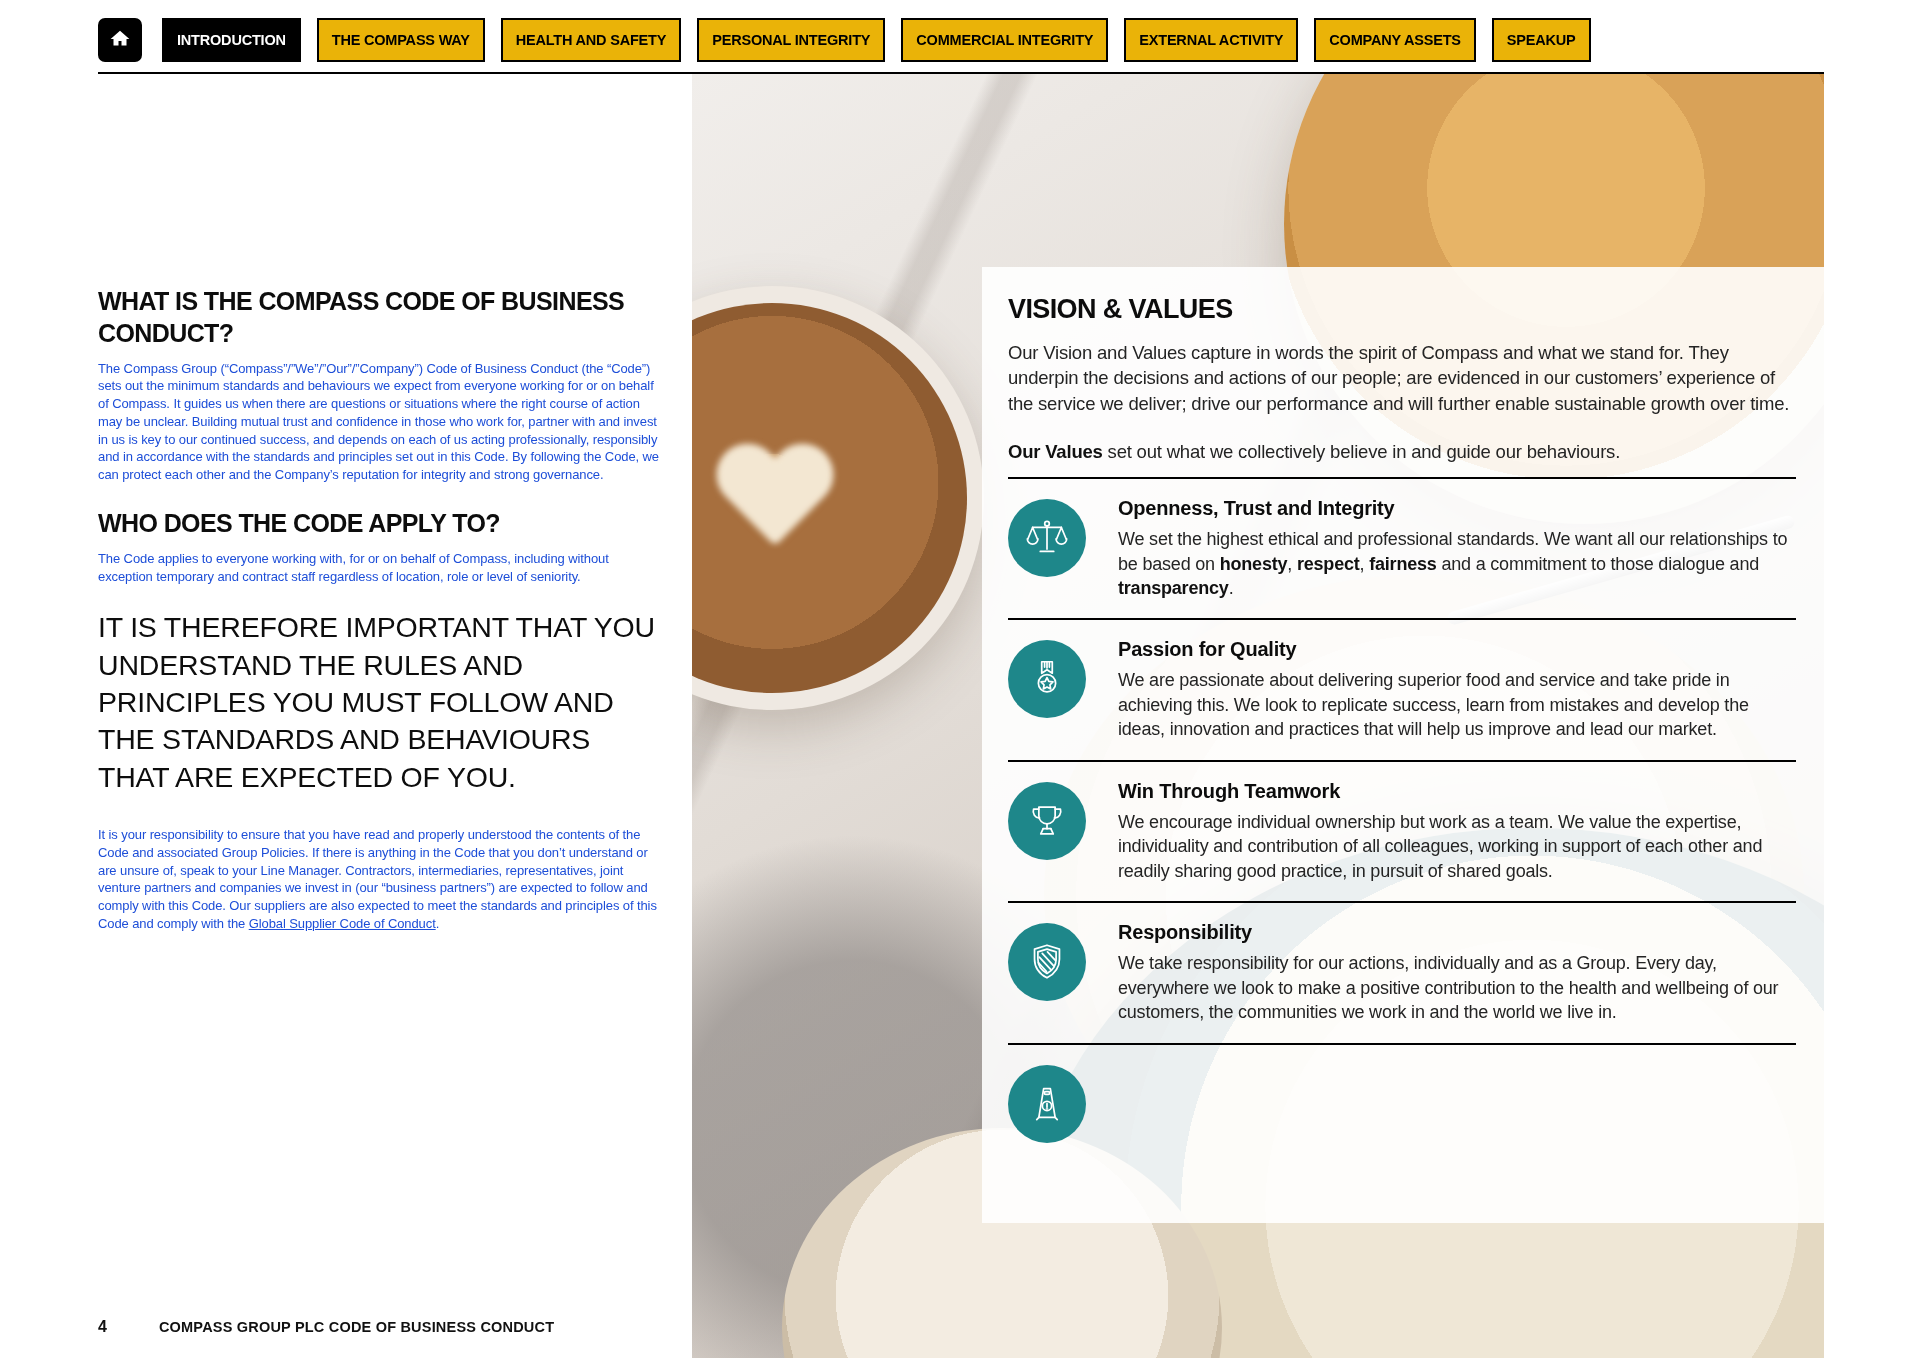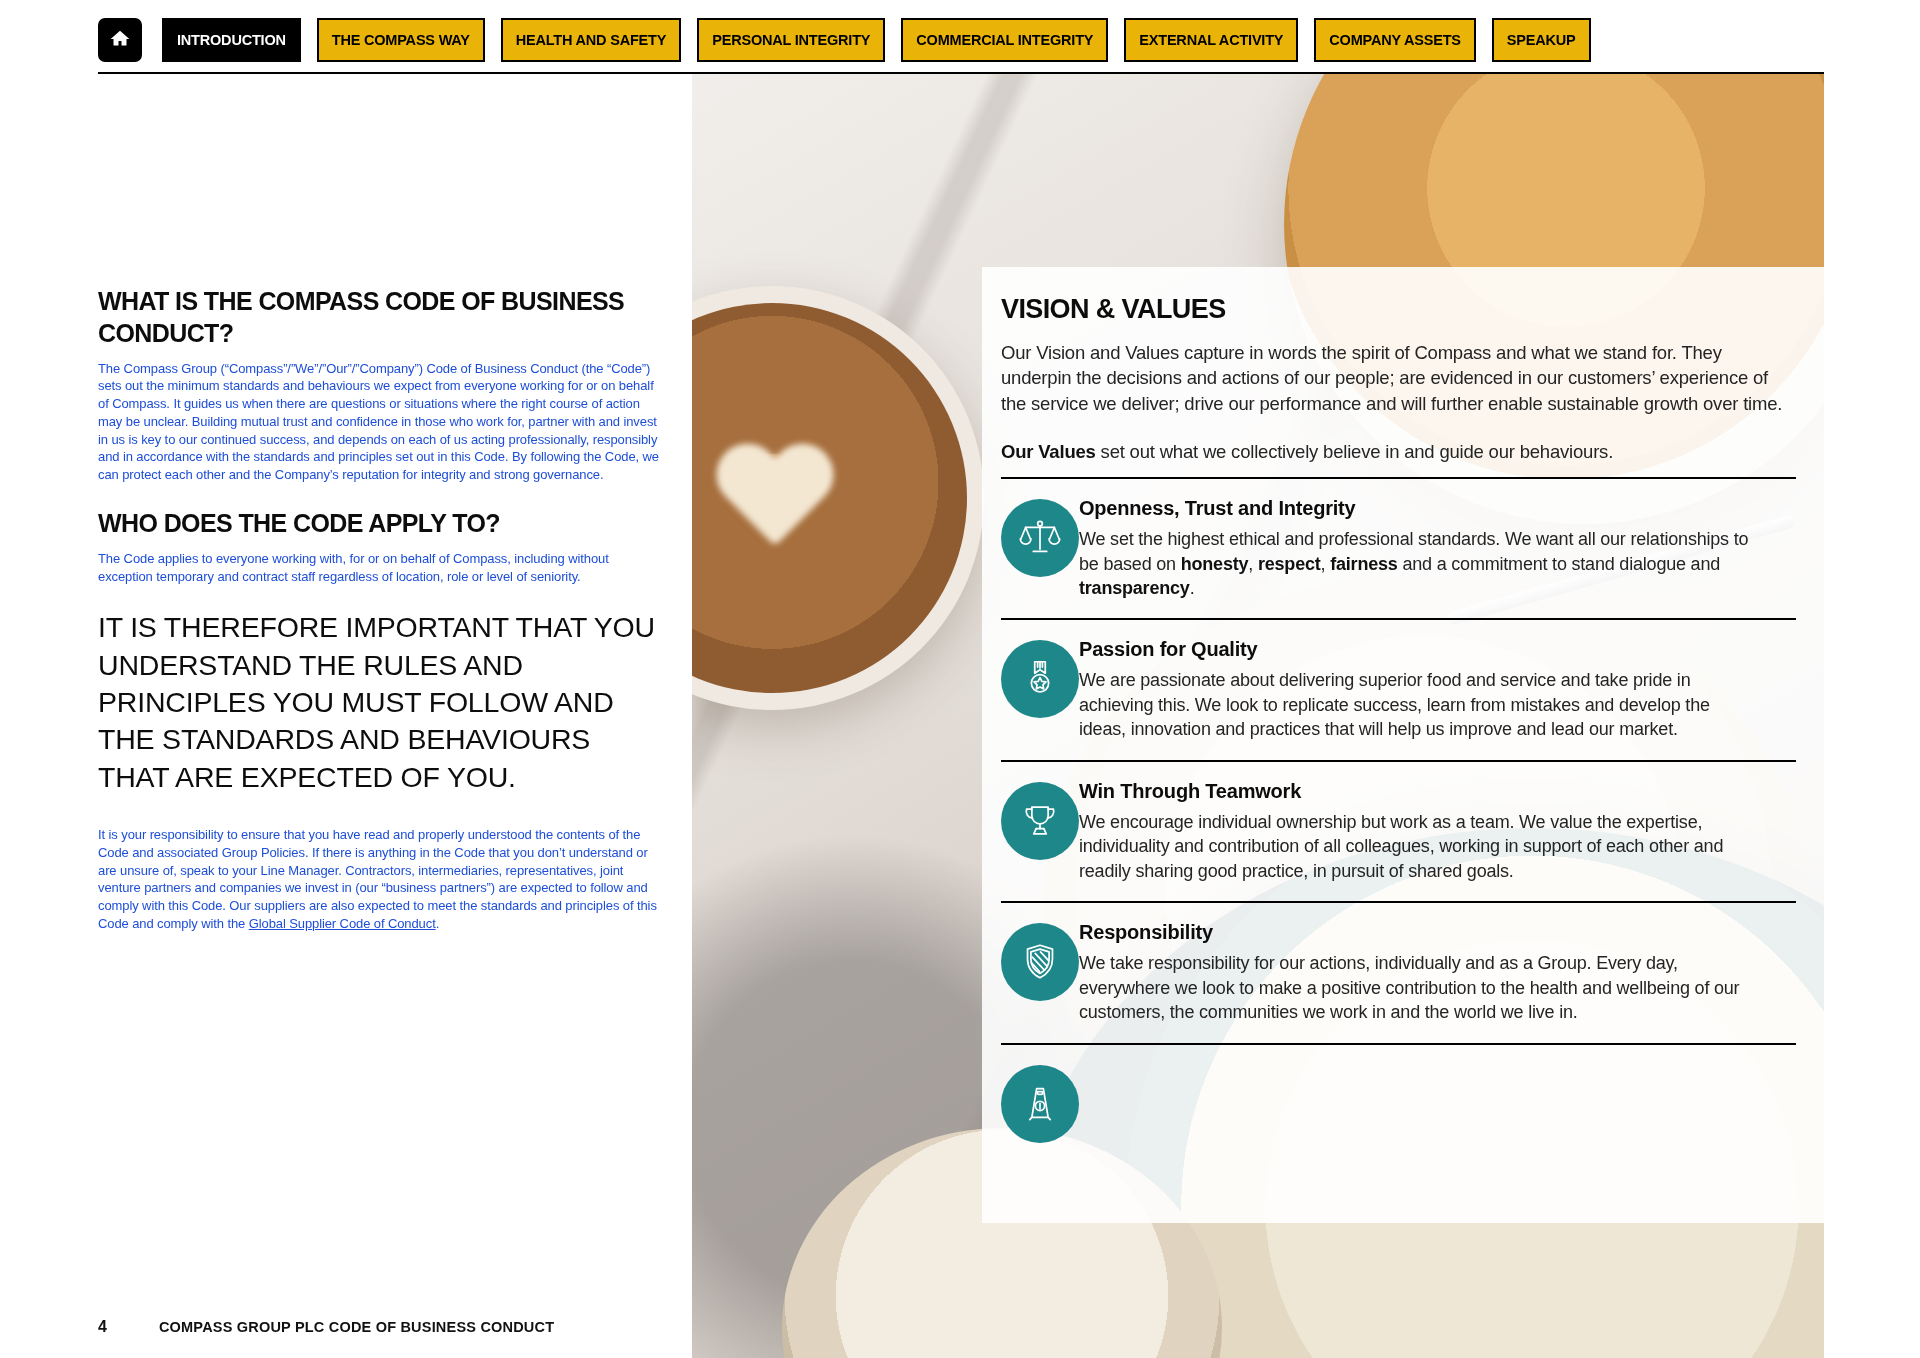--- a/index.html
+++ b/index.html
@@ -49,26 +49,26 @@
   .saucer-mid{position:absolute;right:20px;top:500px;width:760px;height:640px;border-radius:50%;
     background:radial-gradient(circle,#f0e8d9 0 52%,#e4d6c0 52% 70%,#d8c8ae 70% 100%);opacity:0.95;}
   .teal-bowl{position:absolute;left:330px;bottom:-330px;width:1020px;height:860px;border-radius:50%;
     background:radial-gradient(circle at 50% 44%,#efe7d6 0 38%,#e4d9c2 38% 50%,#3a6a6d 50% 58%,#2c565c 58% 100%);
     box-shadow:0 -10px 60px rgba(40,60,60,0.25);}
   .small-cup{position:absolute;left:90px;bottom:-170px;width:440px;height:400px;border-radius:50%;
     background:radial-gradient(circle at 50% 42%,#f3ece1 0 52%,#e0d4c1 52% 68%,#ccbda6 68% 100%);}
 
   
   .panel{position:absolute;left:982px;top:267px;width:842px;box-sizing:border-box;
-    background:rgba(255,255,255,0.9);padding:27px 28px 62px 19px;}
+    background:rgba(255,255,255,0.9);padding:27px 28px 62px 26px;}
   .panel h2{font-size:27px;font-weight:bold;letter-spacing:-0.6px;margin:0 0 15px;color:#0c0c0c;}
   .panel .intro{font-size:18.5px;line-height:1.37;letter-spacing:-0.2px;color:#242424;margin:0 0 25px;}
   .panel .lead{font-size:18.5px;letter-spacing:-0.2px;color:#242424;margin:0 0 14px;}
   .b{font-weight:bold;color:#111;}
-  .vrow{display:flex;border-top:2px solid #000;padding:14px 0 18px;align-items:flex-start;}
+  .vrow{display:flex;gap:32px;border-top:2px solid #000;padding:14px 0 18px;align-items:flex-start;}
   .vicon{flex:0 0 78px;width:78px;height:78px;border-radius:50%;background:#1e878a;display:flex;align-items:center;justify-content:center;margin-top:6px;}
   .vtext h3{font-size:20px;font-weight:bold;margin:4px 0 7px;color:#0c0c0c;letter-spacing:-0.2px;}
   .vtext p{font-size:18px;line-height:1.36;margin:0;color:#242424;letter-spacing:-0.2px;max-width:678px;}
 </style>
 </head>
 <body>
 
 <div class="nav">
   <div class="home-btn">
     <span>
@@ -132,21 +132,21 @@
         <path d="M17 38 H31"></path>
         <path d="M9 13 H39"></path>
         <path d="M9 13 L4 25 M9 13 L14 25"></path>
         <path d="M3.5 25 a5.5 5.5 0 0 0 11 0"></path>
         <path d="M39 13 L34 25 M39 13 L44 25"></path>
         <path d="M33.5 25 a5.5 5.5 0 0 0 11 0"></path>
       </svg>
     </div>
     <div class="vtext">
       <h3>Openness, Trust and Integrity</h3>
-      <p><span>We set the highest ethical and professional standards. We want all our relationships to be based on </span><span class="b">honesty</span><span>, </span><span class="b">respect</span><span>, </span><span class="b">fairness</span><span> and a commitment to stand dialogue and </span><span class="b">transparency</span><span>.</span></p>
+      <p><span>We set the highest ethical and professional standards. We want all our relationships to be based on </span><span class="b">honesty</span><span>, </span><span class="b">respect</span><span>, </span><span class="b">fairness</span><span> and a commitment to those dialogue and </span><span class="b">transparency</span><span>.</span></p>
     </div>
   </div>
 
   <div class="vrow">
     <div class="vicon">
       <svg width="46" height="46" viewBox="0 0 48 48" fill="none" stroke="#fff" stroke-width="1.8" stroke-linecap="round" stroke-linejoin="round">
         <path d="M18.5 6 h11 V18 l-5.5 -3.6 L18.5 18 z"></path>
         <path d="M21.5 6 v5.6 M24 6 v6.4 M26.5 6 v5.6"></path>
         <circle cx="24" cy="28.5" r="9"></circle>
         <path d="M24 22.6 l1.9 3.9 4.3 0.6 -3.1 3 0.7 4.3 -3.8 -2 -3.8 2 0.7 -4.3 -3.1 -3 4.3 -0.6 z"></path>

